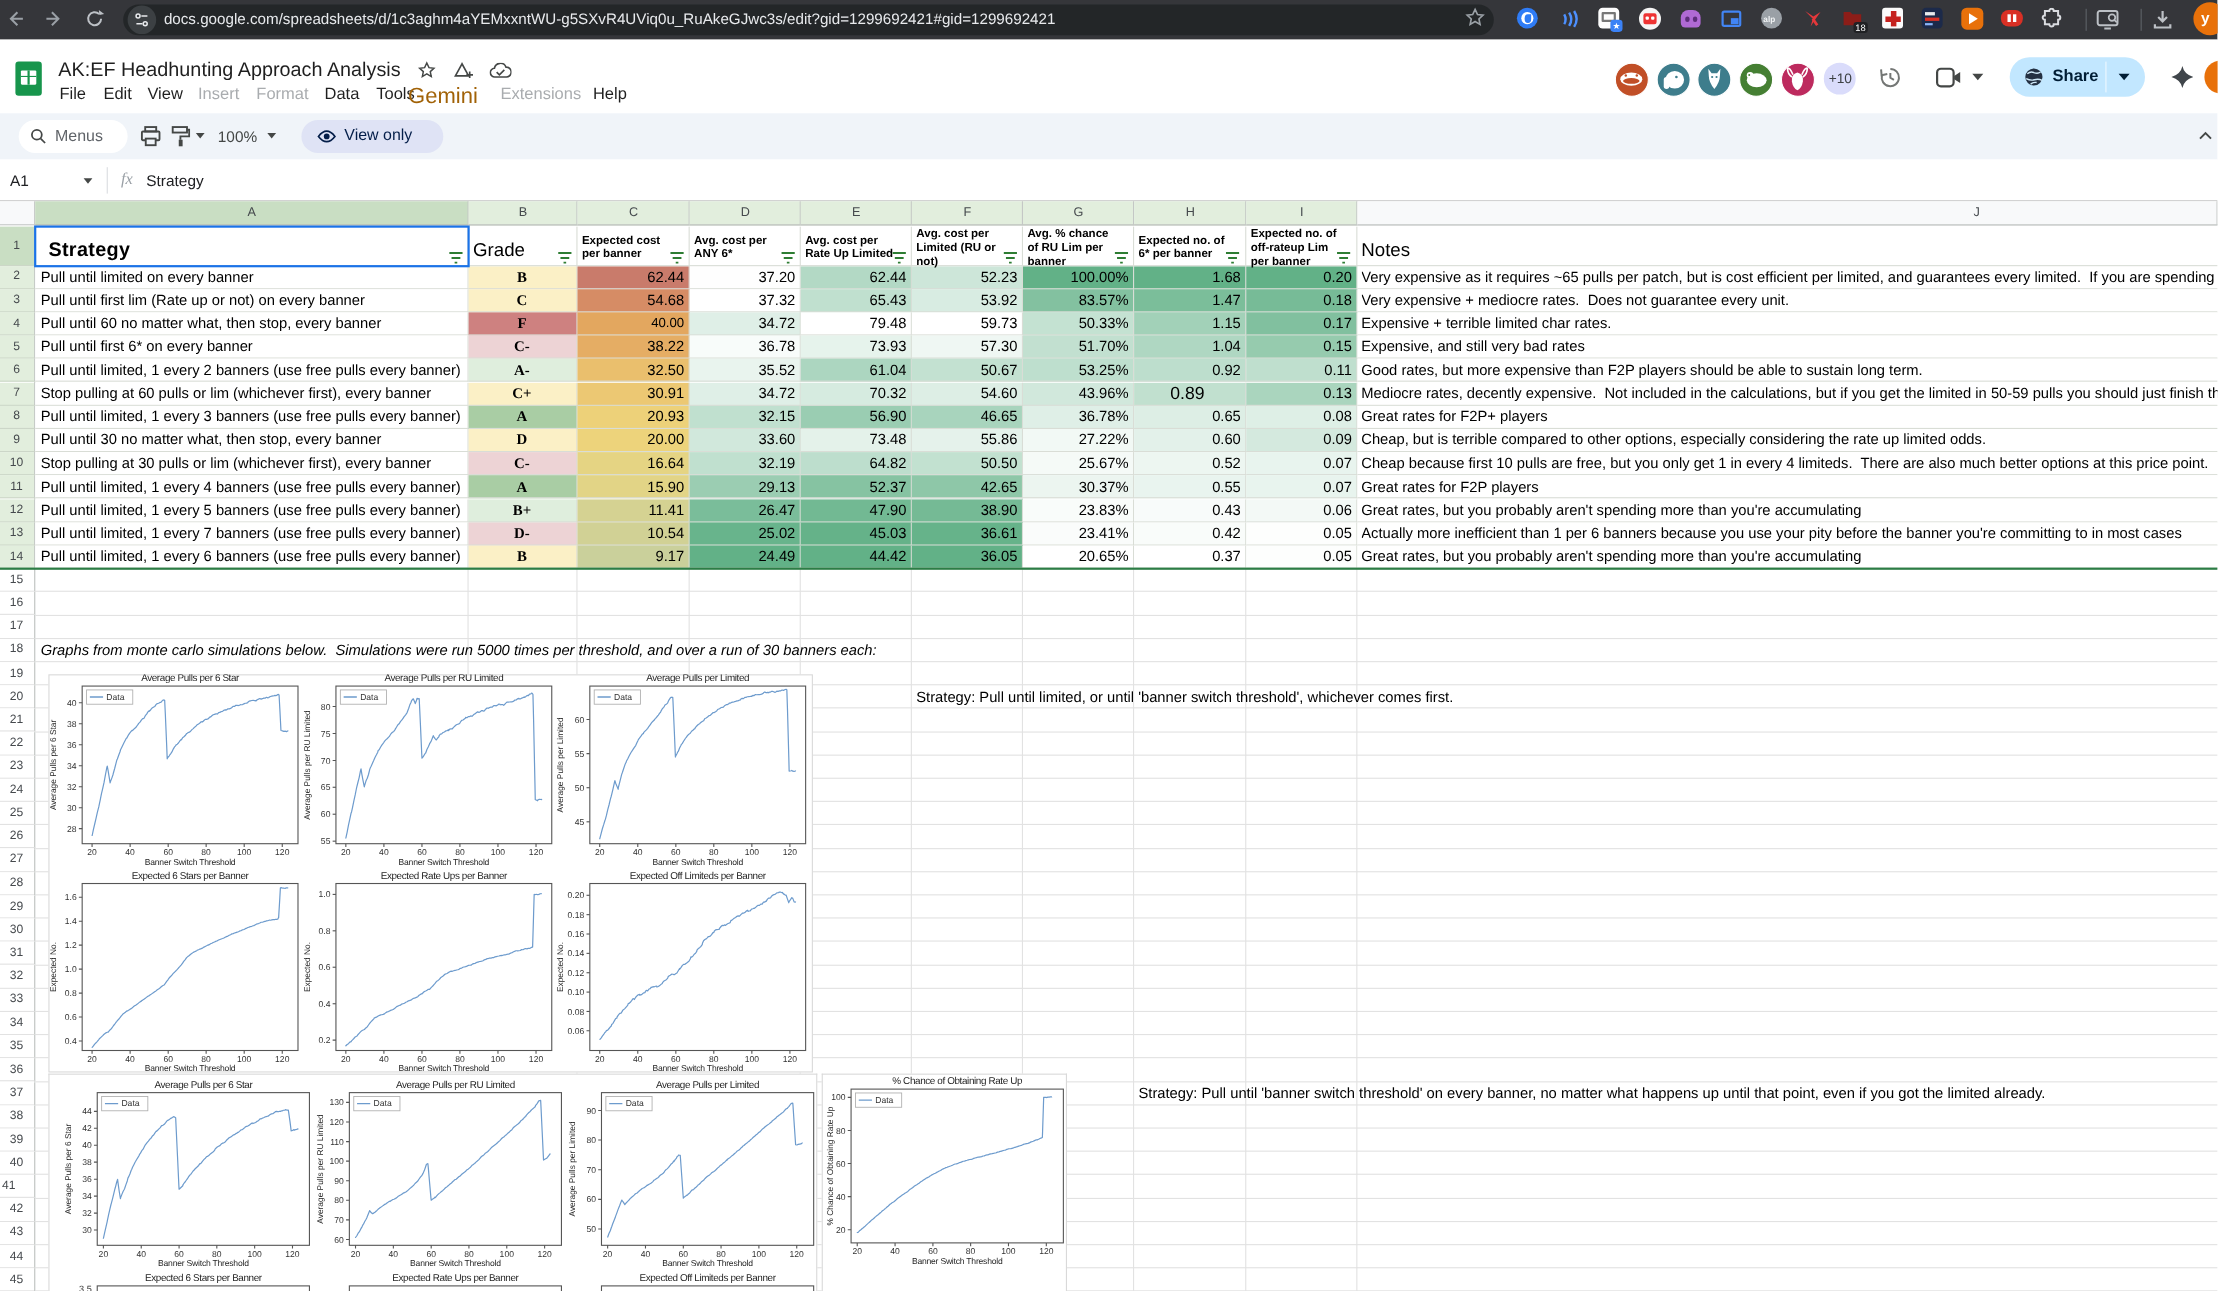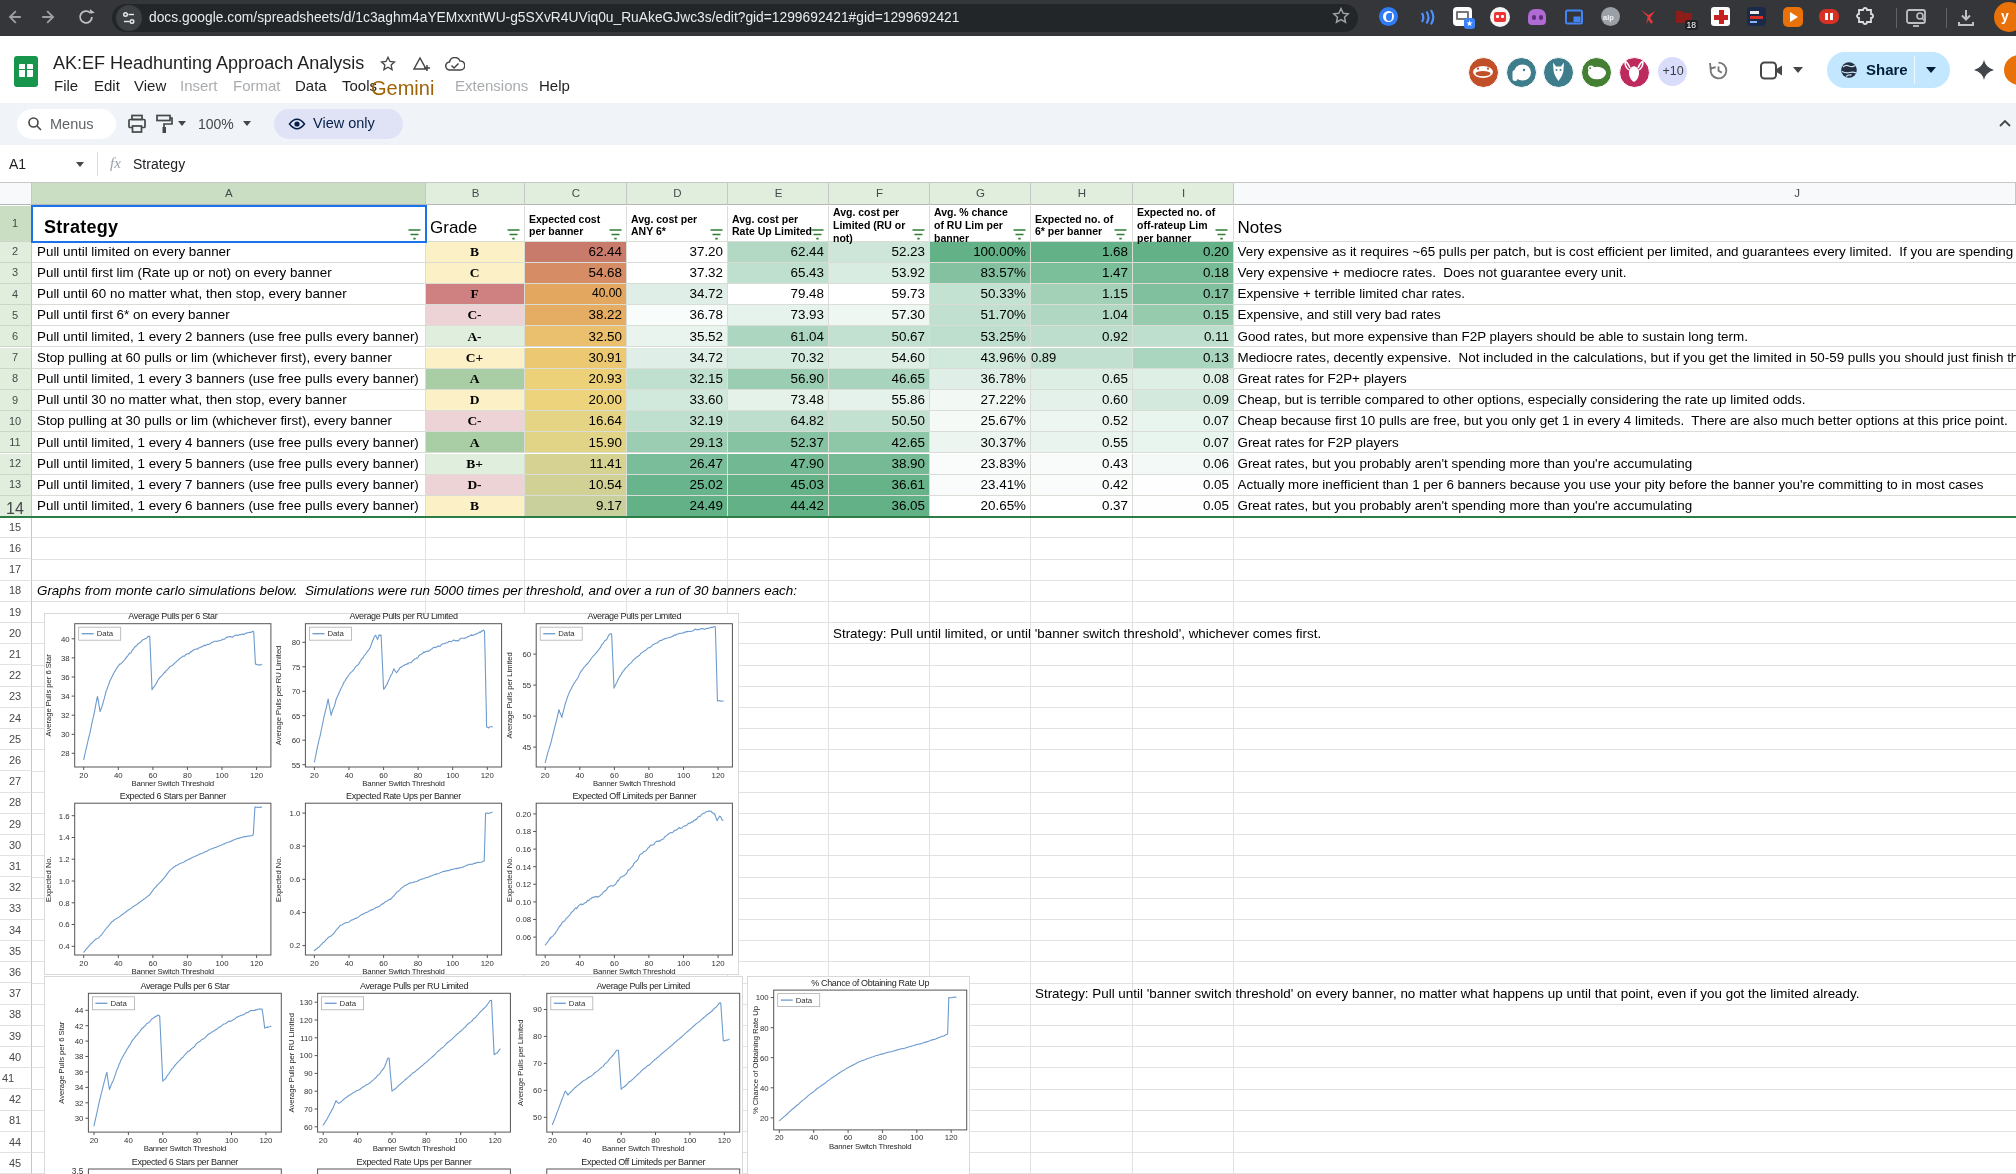--- a/index.html
+++ b/index.html
@@ -315,21 +315,21 @@
 <div class="ab" style="left:0;top:393.5px;width:30px;text-align:center;font-size:11px;color:#45494d">9</div>
 <div class="ab" style="left:0;top:411.1px;width:31.5px;height:21.2px;background:#e2eedd;border-right:1px solid #c4c7c5;border-bottom:1px solid #ccd6c8"></div>
 <div class="ab" style="left:0;top:414.7px;width:30px;text-align:center;font-size:11px;color:#45494d">10</div>
 <div class="ab" style="left:0;top:432.3px;width:31.5px;height:21.2px;background:#e2eedd;border-right:1px solid #c4c7c5;border-bottom:1px solid #ccd6c8"></div>
 <div class="ab" style="left:0;top:435.9px;width:30px;text-align:center;font-size:11px;color:#45494d">11</div>
 <div class="ab" style="left:0;top:453.5px;width:31.5px;height:21.2px;background:#e2eedd;border-right:1px solid #c4c7c5;border-bottom:1px solid #ccd6c8"></div>
 <div class="ab" style="left:0;top:457.1px;width:30px;text-align:center;font-size:11px;color:#45494d">12</div>
 <div class="ab" style="left:0;top:474.7px;width:31.5px;height:21.2px;background:#e2eedd;border-right:1px solid #c4c7c5;border-bottom:1px solid #ccd6c8"></div>
 <div class="ab" style="left:0;top:478.3px;width:30px;text-align:center;font-size:11px;color:#45494d">13</div>
 <div class="ab" style="left:0;top:495.9px;width:31.5px;height:21.2px;background:#e2eedd;border-right:1px solid #c4c7c5;border-bottom:1px solid #ccd6c8"></div>
-<div class="ab" style="left:0;top:499.5px;width:30px;text-align:center;font-size:16px;color:#45494d">14</div>
+<div class="ab" style="left:0;top:499.5px;width:30px;text-align:center;font-size:11px;color:#45494d">14</div>
 <div class="ab" style="left:0;top:517.1px;width:31.5px;height:21.2px;background:#ffffff;border-right:1px solid #c4c7c5;border-bottom:1px solid #e2e2e2"></div>
 <div class="ab" style="left:0;top:520.7px;width:30px;text-align:center;font-size:11px;color:#45494d">15</div>
 <div class="ab" style="left:0;top:538.3px;width:31.5px;height:21.2px;background:#ffffff;border-right:1px solid #c4c7c5;border-bottom:1px solid #e2e2e2"></div>
 <div class="ab" style="left:0;top:541.9px;width:30px;text-align:center;font-size:11px;color:#45494d">16</div>
 <div class="ab" style="left:0;top:559.5px;width:31.5px;height:21.2px;background:#ffffff;border-right:1px solid #c4c7c5;border-bottom:1px solid #e2e2e2"></div>
 <div class="ab" style="left:0;top:563.1px;width:30px;text-align:center;font-size:11px;color:#45494d">17</div>
 <div class="ab" style="left:0;top:580.7px;width:31.5px;height:21.2px;background:#ffffff;border-right:1px solid #c4c7c5;border-bottom:1px solid #e2e2e2"></div>
 <div class="ab" style="left:0;top:584.3px;width:30px;text-align:center;font-size:11px;color:#45494d">18</div>
 <div class="ab" style="left:0;top:601.9px;width:31.5px;height:21.2px;background:#ffffff;border-right:1px solid #c4c7c5;border-bottom:1px solid #e2e2e2"></div>
 <div class="ab" style="left:0;top:605.5px;width:30px;text-align:center;font-size:11px;color:#45494d">19</div>
@@ -373,21 +373,21 @@
 <div class="ab" style="left:0;top:1008.3px;width:30px;text-align:center;font-size:11px;color:#45494d">38</div>
 <div class="ab" style="left:0;top:1025.9px;width:31.5px;height:21.2px;background:#ffffff;border-right:1px solid #c4c7c5;border-bottom:1px solid #e2e2e2"></div>
 <div class="ab" style="left:0;top:1029.5px;width:30px;text-align:center;font-size:11px;color:#45494d">39</div>
 <div class="ab" style="left:0;top:1047.1px;width:31.5px;height:21.2px;background:#ffffff;border-right:1px solid #c4c7c5;border-bottom:1px solid #e2e2e2"></div>
 <div class="ab" style="left:0;top:1050.7px;width:30px;text-align:center;font-size:11px;color:#45494d">40</div>
 <div class="ab" style="left:0;top:1068.3px;width:31.5px;height:21.2px;background:#ffffff;border-right:1px solid #c4c7c5;border-bottom:1px solid #e2e2e2"></div>
 <div class="ab" style="left:0;top:1071.9px;width:16px;text-align:center;font-size:11px;color:#45494d">41</div>
 <div class="ab" style="left:0;top:1089.5px;width:31.5px;height:21.2px;background:#ffffff;border-right:1px solid #c4c7c5;border-bottom:1px solid #e2e2e2"></div>
 <div class="ab" style="left:0;top:1093.1px;width:30px;text-align:center;font-size:11px;color:#45494d">42</div>
 <div class="ab" style="left:0;top:1110.7px;width:31.5px;height:21.2px;background:#ffffff;border-right:1px solid #c4c7c5;border-bottom:1px solid #e2e2e2"></div>
-<div class="ab" style="left:0;top:1114.3px;width:30px;text-align:center;font-size:11px;color:#45494d">81</div>
+<div class="ab" style="left:0;top:1114.3px;width:30px;text-align:center;font-size:11px;color:#45494d">43</div>
 <div class="ab" style="left:0;top:1131.9px;width:31.5px;height:21.2px;background:#ffffff;border-right:1px solid #c4c7c5;border-bottom:1px solid #e2e2e2"></div>
 <div class="ab" style="left:0;top:1135.5px;width:30px;text-align:center;font-size:11px;color:#45494d">44</div>
 <div class="ab" style="left:0;top:1153.1px;width:31.5px;height:21.2px;background:#ffffff;border-right:1px solid #c4c7c5;border-bottom:1px solid #e2e2e2"></div>
 <div class="ab" style="left:0;top:1156.7px;width:30px;text-align:center;font-size:11px;color:#45494d">45</div>
 <div class="ab" style="left:31.5px;top:241.5px;width:394.5px;height:21.2px;background:#ffffff;border-right:1px solid #d9ddd6;border-bottom:1px solid #d9ddd6"></div>
 <div class="ab" style="left:426.0px;top:241.5px;width:99.0px;height:21.2px;background:#fbf0c6;border-right:1px solid #d9ddd6;border-bottom:1px solid #d9ddd6"></div>
 <div class="ab" style="left:525.0px;top:241.5px;width:102.0px;height:21.2px;background:#c97b6b;border-right:1px solid #d9ddd6;border-bottom:1px solid #d9ddd6"></div>
 <div class="ab" style="left:627.0px;top:241.5px;width:101.0px;height:21.2px;background:#fefefe;border-right:1px solid #d9ddd6;border-bottom:1px solid #d9ddd6"></div>
 <div class="ab" style="left:728.0px;top:241.5px;width:101.0px;height:21.2px;background:#b3d9c5;border-right:1px solid #d9ddd6;border-bottom:1px solid #d9ddd6"></div>
 <div class="ab" style="left:829.0px;top:241.5px;width:101.0px;height:21.2px;background:#cde6d9;border-right:1px solid #d9ddd6;border-bottom:1px solid #d9ddd6"></div>
@@ -495,21 +495,21 @@
 <div class="ab" style="left:1031.0px;top:347.5px;width:102.0px;height:21.2px;background:#c1e0cf;border-right:1px solid #d9ddd6;border-bottom:1px solid #d9ddd6"></div>
 <div class="ab" style="left:1133.0px;top:347.5px;width:101.0px;height:21.2px;background:#aad5be;border-right:1px solid #d9ddd6;border-bottom:1px solid #d9ddd6"></div>
 <div class="ab" style="left:1234px;top:347.5px;width:782.0px;height:21.2px;background:#fff;border-bottom:1px solid #d9ddd6"></div>
 <div class="cell" style="left:37.0px;top:349.7px;font-size:13.4px;color:#000">Stop pulling at 60 pulls or lim (whichever first), every banner</div>
 <div class="cell" style="left:426.0px;top:349.7px;width:97px;text-align:center;font-size:13.5px;font-weight:bold;font-family:'Liberation Serif',serif;color:#000">C+</div>
 <div class="cell" style="left:525.0px;top:349.7px;font-size:13.4px;color:#000;text-align:right;width:97px">30.91</div>
 <div class="cell" style="left:627.0px;top:349.7px;font-size:13.4px;color:#000;text-align:right;width:96px">34.72</div>
 <div class="cell" style="left:728.0px;top:349.7px;font-size:13.4px;color:#000;text-align:right;width:96px">70.32</div>
 <div class="cell" style="left:829.0px;top:349.7px;font-size:13.4px;color:#000;text-align:right;width:96px">54.60</div>
 <div class="cell" style="left:930.0px;top:349.7px;font-size:13.4px;color:#000;text-align:right;width:96px">43.96%</div>
-<div class="cell" style="left:1031.0px;top:349.7px;font-size:13px;color:#000;text-align:left;width:97px">0.89</div>
+<div class="cell" style="left:1031.0px;top:349.7px;font-size:16px;color:#000;text-align:center;width:97px">0.89</div>
 <div class="cell" style="left:1133.0px;top:349.7px;font-size:13.4px;color:#000;text-align:right;width:96px">0.13</div>
 <div class="cell" style="left:1237.5px;top:349.7px;font-size:13.4px;color:#000;width:779px">Mediocre rates, decently expensive.&nbsp; Not included in the calculations, but if you get the limited in 50-59 pulls you should just finish the pity for the spark.</div>
 <div class="ab" style="left:31.5px;top:368.7px;width:394.5px;height:21.2px;background:#ffffff;border-right:1px solid #d9ddd6;border-bottom:1px solid #d9ddd6"></div>
 <div class="ab" style="left:426.0px;top:368.7px;width:99.0px;height:21.2px;background:#a9cda4;border-right:1px solid #d9ddd6;border-bottom:1px solid #d9ddd6"></div>
 <div class="ab" style="left:525.0px;top:368.7px;width:102.0px;height:21.2px;background:#edd179;border-right:1px solid #d9ddd6;border-bottom:1px solid #d9ddd6"></div>
 <div class="ab" style="left:627.0px;top:368.7px;width:101.0px;height:21.2px;background:#c0e0cf;border-right:1px solid #d9ddd6;border-bottom:1px solid #d9ddd6"></div>
 <div class="ab" style="left:728.0px;top:368.7px;width:101.0px;height:21.2px;background:#9acdb2;border-right:1px solid #d9ddd6;border-bottom:1px solid #d9ddd6"></div>
 <div class="ab" style="left:829.0px;top:368.7px;width:101.0px;height:21.2px;background:#a8d4bd;border-right:1px solid #d9ddd6;border-bottom:1px solid #d9ddd6"></div>
 <div class="ab" style="left:930.0px;top:368.7px;width:101.0px;height:21.2px;background:#dfefe7;border-right:1px solid #d9ddd6;border-bottom:1px solid #d9ddd6"></div>
 <div class="ab" style="left:1031.0px;top:368.7px;width:102.0px;height:21.2px;background:#ddeee5;border-right:1px solid #d9ddd6;border-bottom:1px solid #d9ddd6"></div>

